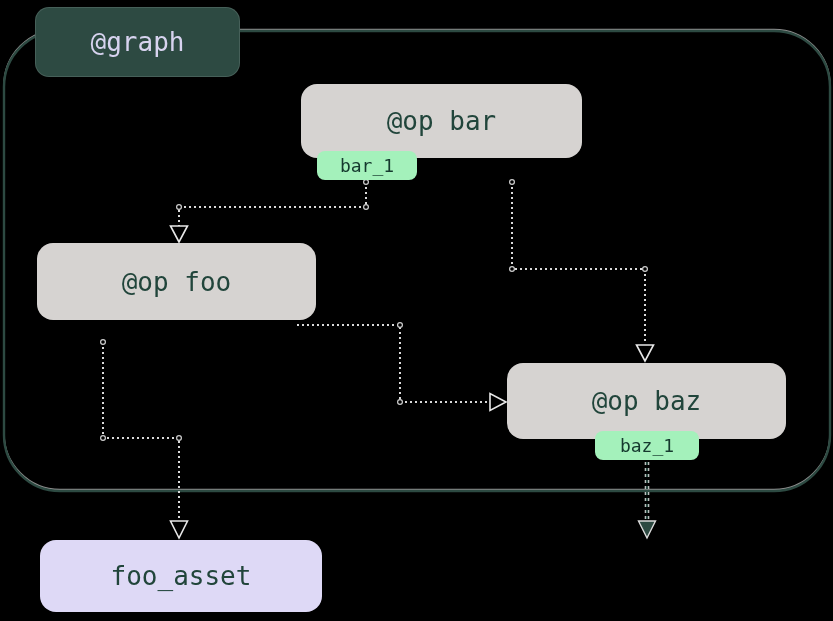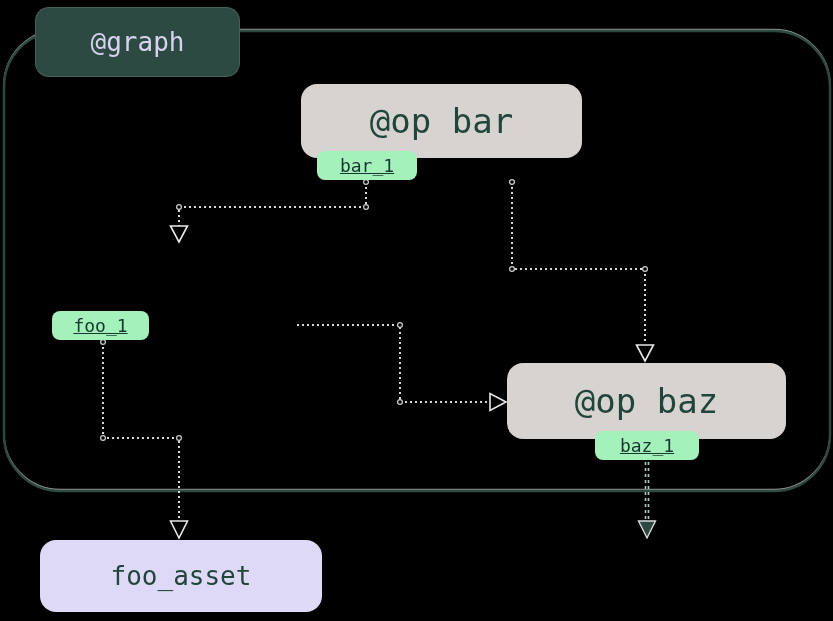--- a/index.html
+++ b/index.html
@@ -22,29 +22,29 @@
   .edge-layer{position:absolute;left:0;top:0;z-index:2;}
   .node{position:absolute;display:flex;align-items:center;justify-content:center;box-sizing:border-box;}
   .graph-label{
     left:35px;top:7px;width:205px;height:70px;z-index:4;
     background:var(--teal);border-radius:14px;
     color:var(--lavender-text);font-size:26px;
     border:1px solid rgba(255,255,255,0.12);
   }
   .op{
     background:var(--op-fill);border-radius:16px;z-index:3;
-    color:var(--teal-deep);font-size:34px;
+    color:var(--teal-deep);font-size:26px;
   }
   .op-bar{left:301px;top:84px;width:281px;height:74px;}
   .op-foo{left:37px;top:243px;width:279px;height:77px;}
   .op-baz{left:507px;top:363px;width:279px;height:76px;}
   .tag{
     position:absolute;z-index:5;display:flex;align-items:center;justify-content:center;
     background:var(--tag-fill);border-radius:8px;height:29px;
-    color:var(--tag-text);font-size:18px;box-sizing:border-box;text-decoration:underline;
+    color:var(--tag-text);font-size:18px;box-sizing:border-box;
   }
   .tag-bar1{left:317px;top:151px;width:100px;}
   .tag-bar2{left:461px;top:151px;width:103px;}
   .tag-foo1{left:52px;top:311px;width:97px;}
   .tag-foo2{left:197px;top:311px;width:98px;}
   .tag-baz1{left:595px;top:431px;width:104px;}
   .asset{
     background:var(--asset-fill);border-radius:16px;z-index:3;
     color:var(--teal-deep);font-size:26px;
   }
@@ -97,29 +97,29 @@
     <polygon class="arrow-filled" points="647,538 638.5,521 655.5,521"></polygon>
   </svg>
 
   <div class="node graph-label">
     <span>@graph</span>
   </div>
 
   <div class="node op op-bar">
     <span>@op bar</span>
   </div>
+  <div class="node op op-foo">
+    <span>@op foo</span>
+  </div>
   <div class="node op op-baz">
     <span>@op baz</span>
   </div>
 
   <div class="tag tag-bar1">
     <span>bar_1</span>
-  </div>
-  <div class="tag tag-foo1">
-    <span>foo_1</span>
   </div>
   <div class="tag tag-baz1">
     <span>baz_1</span>
   </div>
 
   <div class="node asset asset-foo">
     <span>foo_asset</span>
   </div>
 
 </div>

